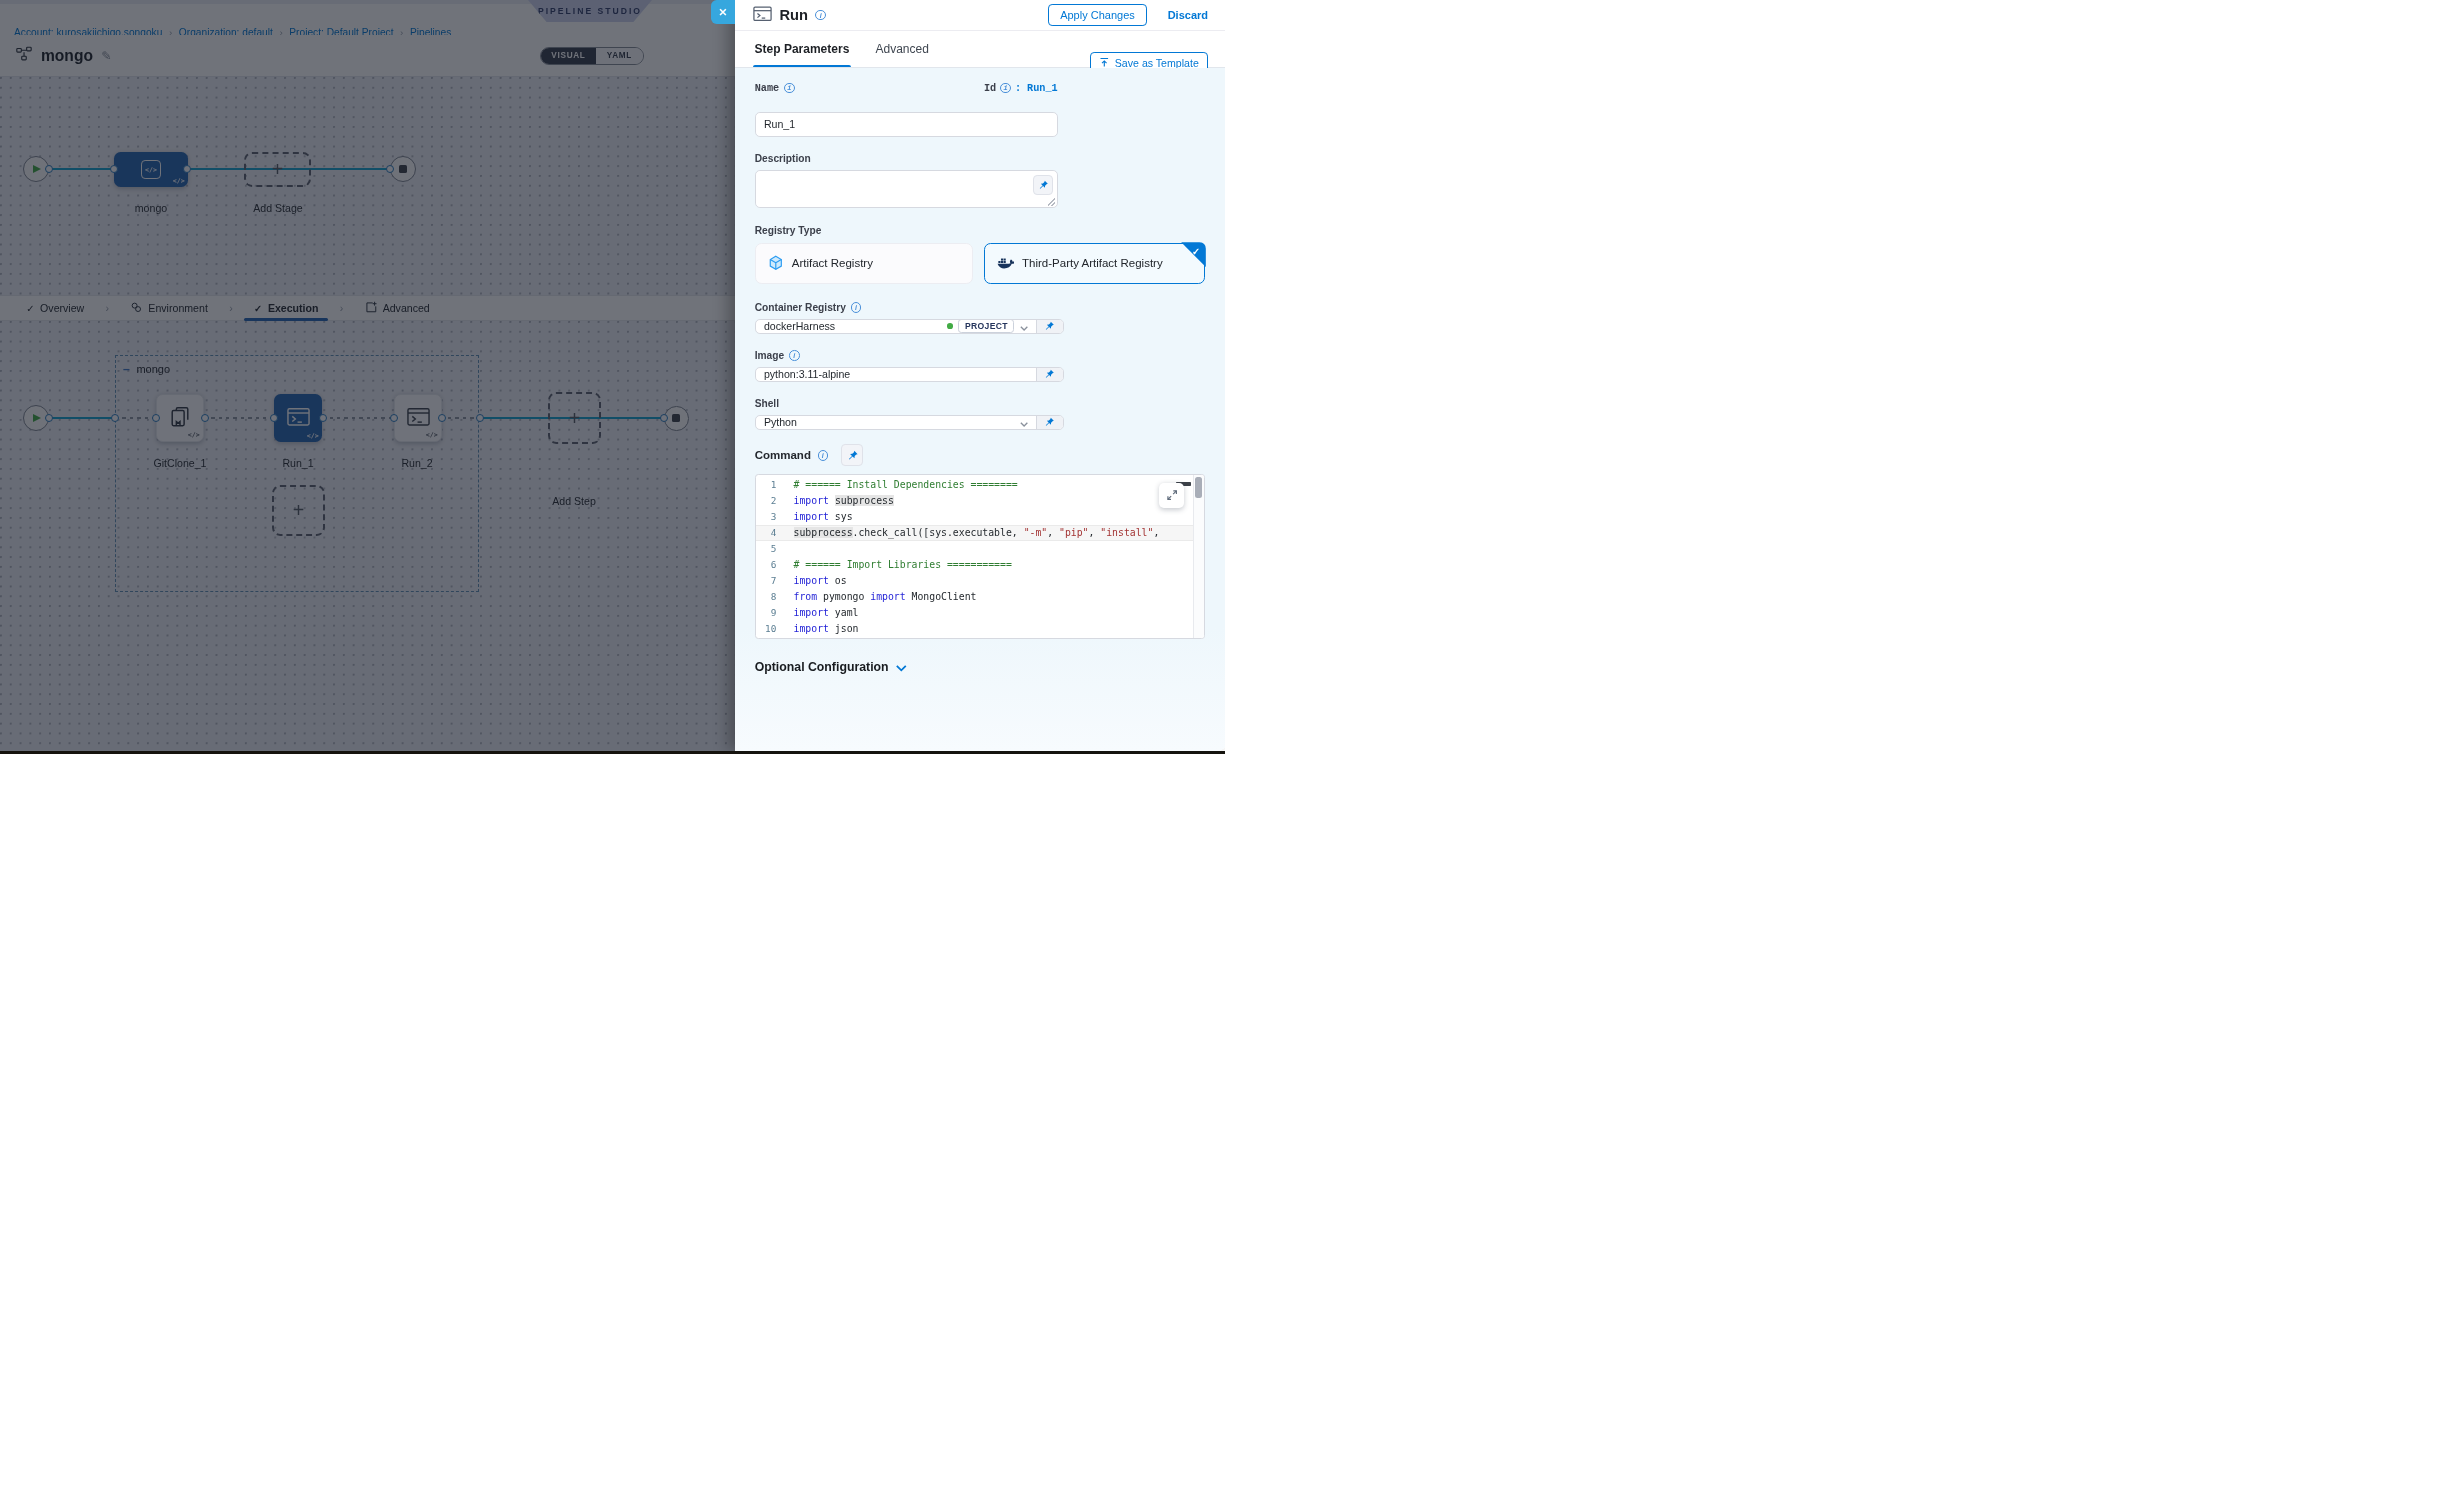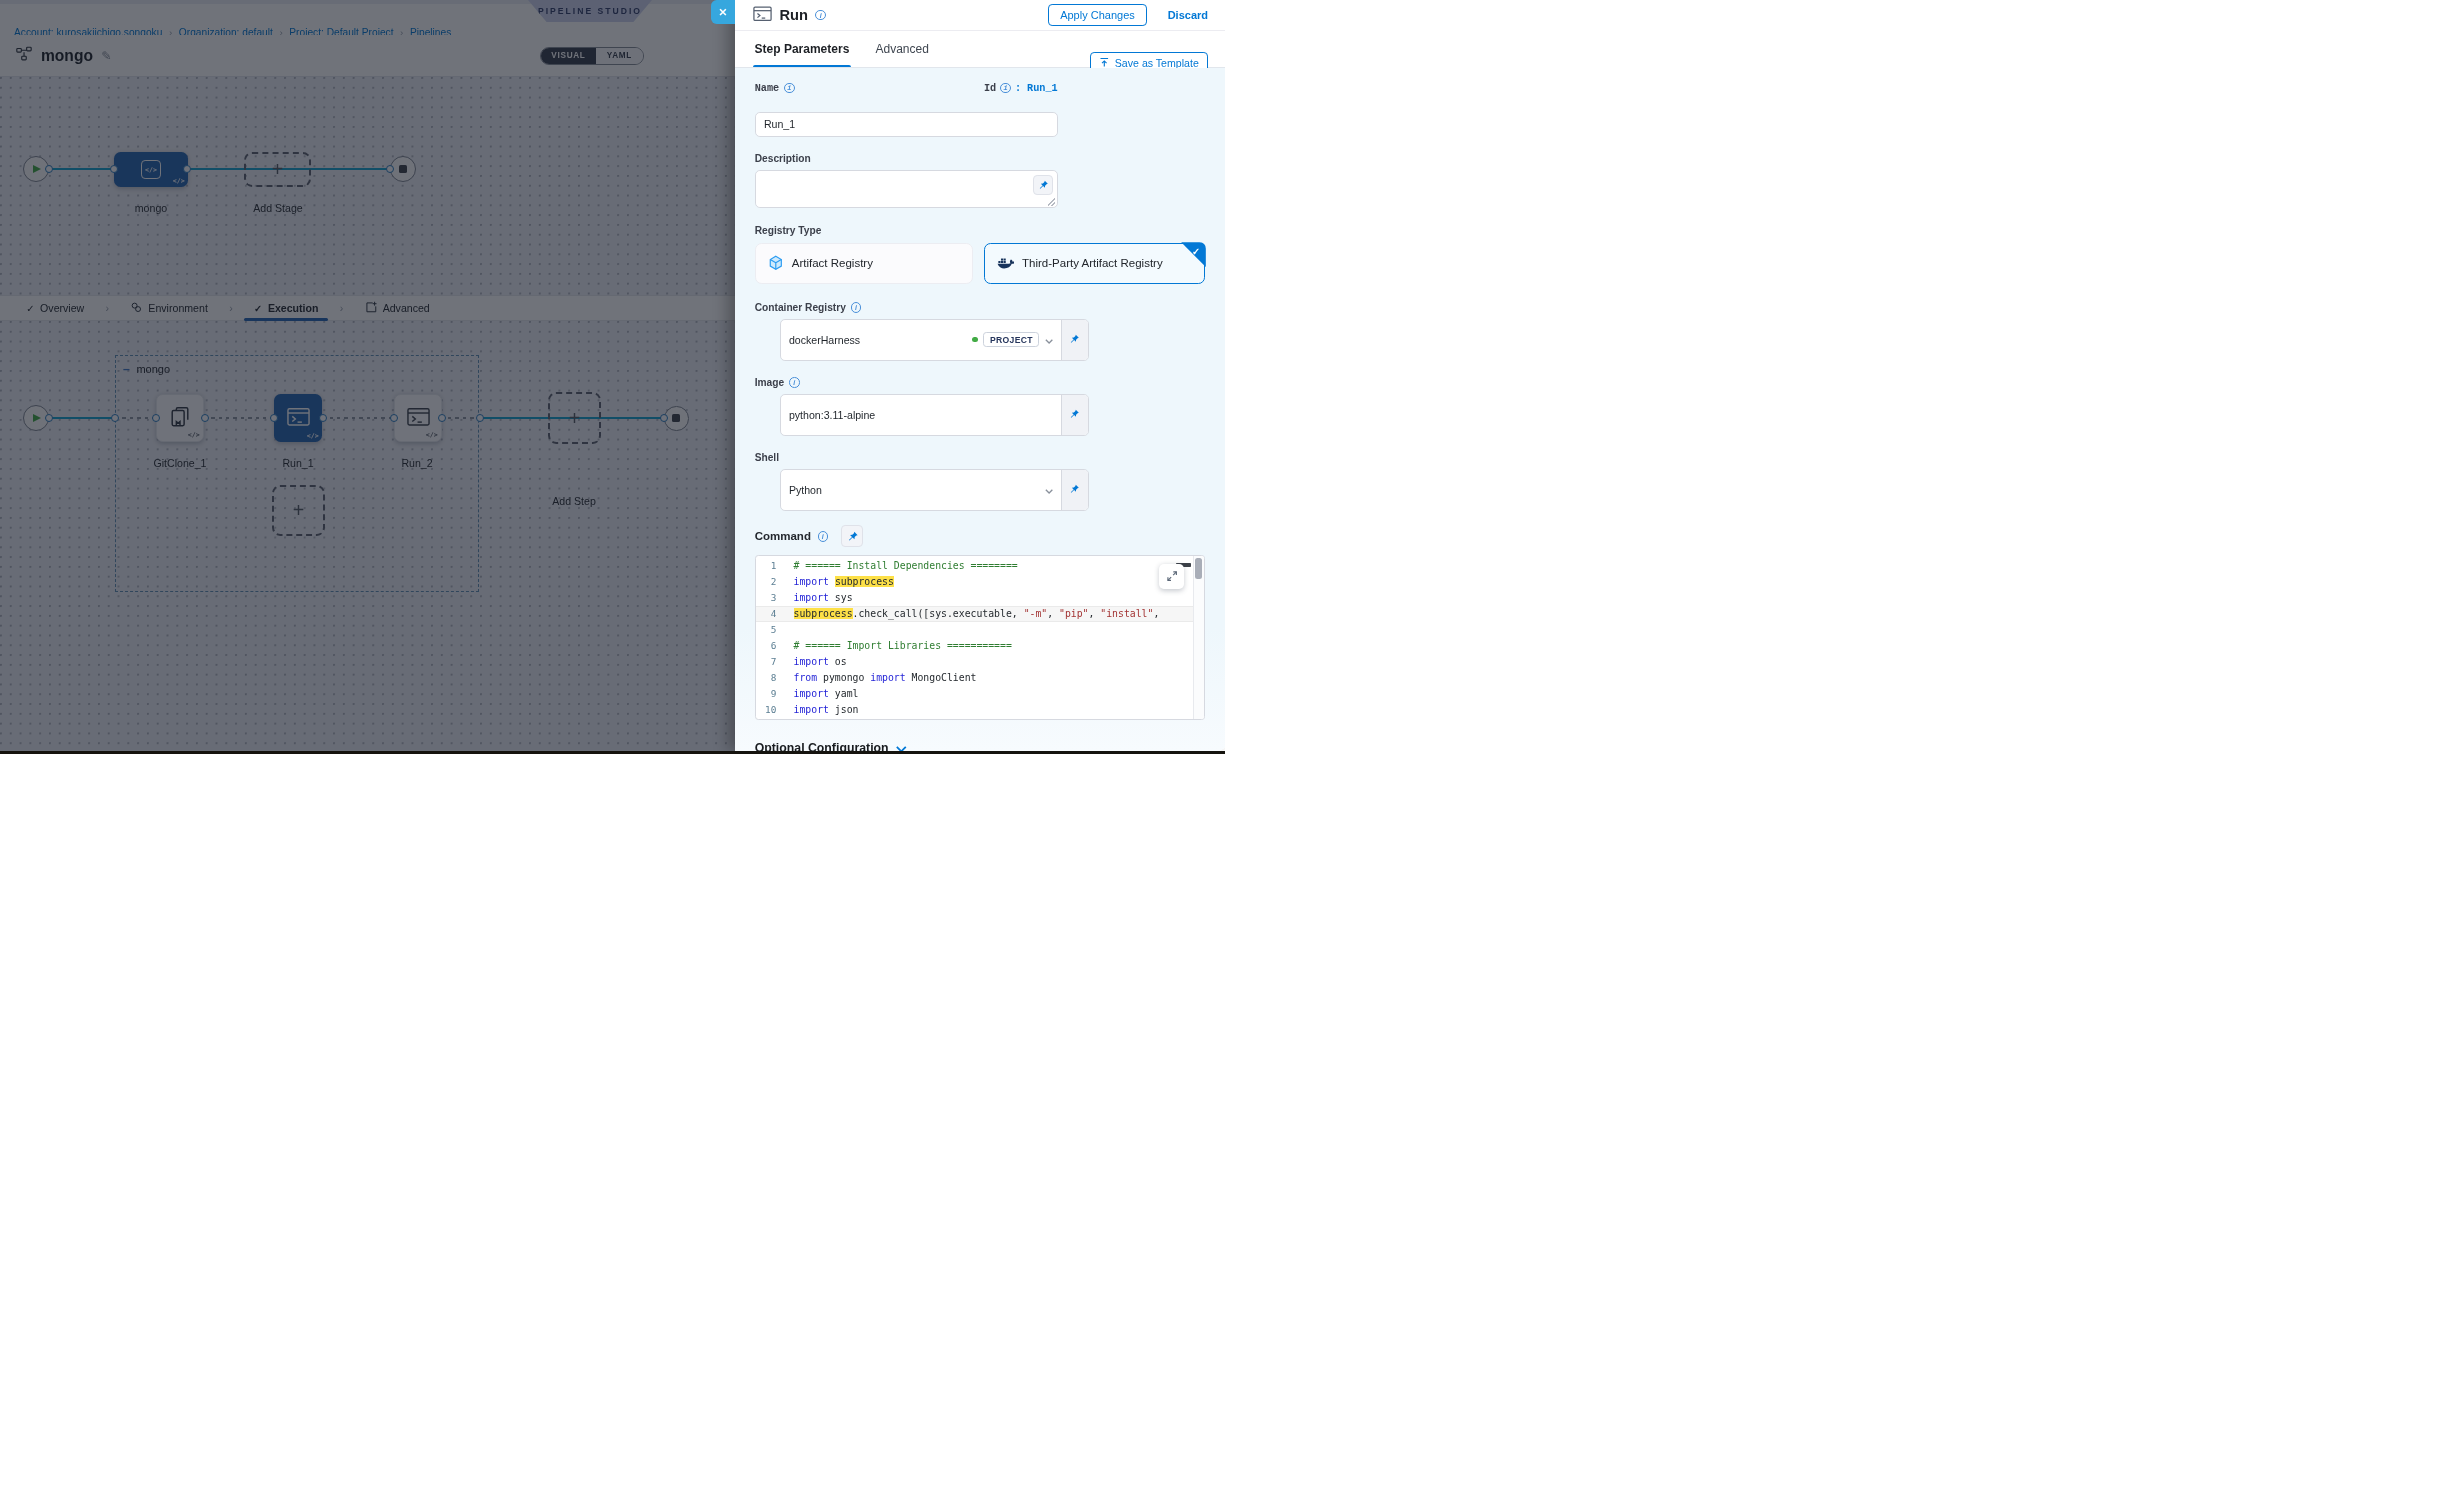--- a/index.html
+++ b/index.html
@@ -121,42 +121,42 @@
              border:0.8px solid #dfe2e9; border-radius:4.1px; display:flex; align-items:center;
              justify-content:center; cursor:pointer; }
   .reg-row { display:flex; gap:11.5px; }
   .reg-card { height:41px; border-radius:6.6px; display:flex; align-items:center; gap:8.2px;
               padding:0 12.3px; font-size:11.5px; color:#22262c; cursor:pointer; }
   .reg-card.plain { width:218px; background:#fbfbfd; border:0.8px solid #ecedf2; }
   .reg-card.selected { width:221px; background:#f3fafe; border:1.6px solid #0278d5; position:relative; }
   .sel-corner { position:absolute; top:-1.6px; right:-1.6px; width:24.6px; height:24.6px; background:#0278d5;
                 clip-path:polygon(0 0,100% 0,100% 100%); border-top-right-radius:6.6px; }
   .sel-check { position:absolute; top:1.6px; right:4.1px; color:#fff; font-size:9.8px; font-weight:bold; }
-  .igroup { width:309px; height:42px; background:#fff; border:0.8px solid #d6d9e0; border-radius:4.9px;
-            display:flex; align-items:center; overflow:hidden; cursor:text;margin-left:25px; }
+  .igroup { width:309px; height:15px; background:#fff; border:0.8px solid #d6d9e0; border-radius:4.9px;
+            display:flex; align-items:center; overflow:hidden; cursor:text; }
   .ival { flex:1; padding-left:8.2px; font-size:10.6px; color:#1f242a; }
   .gdot { width:5.7px; height:5.7px; border-radius:50%; background:#42ab45; margin-right:5.7px; flex-shrink:0; }
   .scope-badge { border:0.8px solid #ccd2dc; border-radius:3.3px; padding:1.2px 5.7px; font-size:8.6px;
                  font-weight:bold; letter-spacing:0.3px; color:#25355c; background:#fff; margin-right:5.7px; }
   .chev { margin-right:7.4px; flex-shrink:0; }
   .endcap { width:27px; align-self:stretch; background:#f0f2f6; border-left:0.8px solid #d6d9e0;
             display:flex; align-items:center; justify-content:center; cursor:pointer; flex-shrink:0; }
   .cmd-row { display:flex; align-items:center; gap:6.6px; margin-bottom:7.4px; }
   .cmd-label { font-size:11.5px; font-weight:bold; color:#24282e; }
   .cmd-pin { position:static; margin-left:6.6px; width:22px; height:22px; }
 
   .editor { position:relative; width:450px; height:165px; background:#fff; border:0.8px solid #d6d9e0;
             border-radius:3.3px; overflow:hidden; font-family:"DejaVu Sans Mono",monospace; }
   .code-rows { padding-top:2.5px; }
   .code-row { display:flex; height:16px; line-height:16px; white-space:pre; font-size:9.8px; }
   .gutter { width:33px; padding-right:12.3px; text-align:right; color:#5b7e92; flex-shrink:0; font-size:9.4px; }
   .code-text { padding-left:4.9px; color:#24292e; }
   .active-line { background:#f6f6f6; box-shadow:inset 0 0.8px 0 #e6e6e6, inset 0 -0.8px 0 #e6e6e6; }
   .tok.kw { color:#1f1fd6; } .tok.cm { color:#2f7d31; } .tok.st { color:#a33434; }
-  .tok.hl { background:#fde047; }
+  .tok.hl { background:#e5e5e5; }
   .ed-track { position:absolute; right:0; top:0; bottom:0; width:10.6px; background:#fbfcfd;
               border-left:0.8px solid #e8eaee; }
   .ed-thumb { position:absolute; right:2px; top:2.5px; width:6.6px; height:21px; background:#a9aeb8;
               border-radius:2.5px; cursor:pointer; }
   .ed-mark { position:absolute; right:13px; top:7.4px; width:14.7px; height:3.3px; background:#3c4148; border-radius:0.8px; }
   .expand-btn { position:absolute; right:19.7px; top:8.2px; width:24.6px; height:24.6px; background:#fff;
                 border-radius:4.9px; box-shadow:0 1.6px 5.7px rgba(40,50,70,.25); display:flex;
                 align-items:center; justify-content:center; cursor:pointer; }
   .opt-row { margin-top:21px; display:flex; align-items:center; gap:7.4px; cursor:pointer; }
   .opt-label { font-size:12.3px; font-weight:bold; color:#191c20; }

